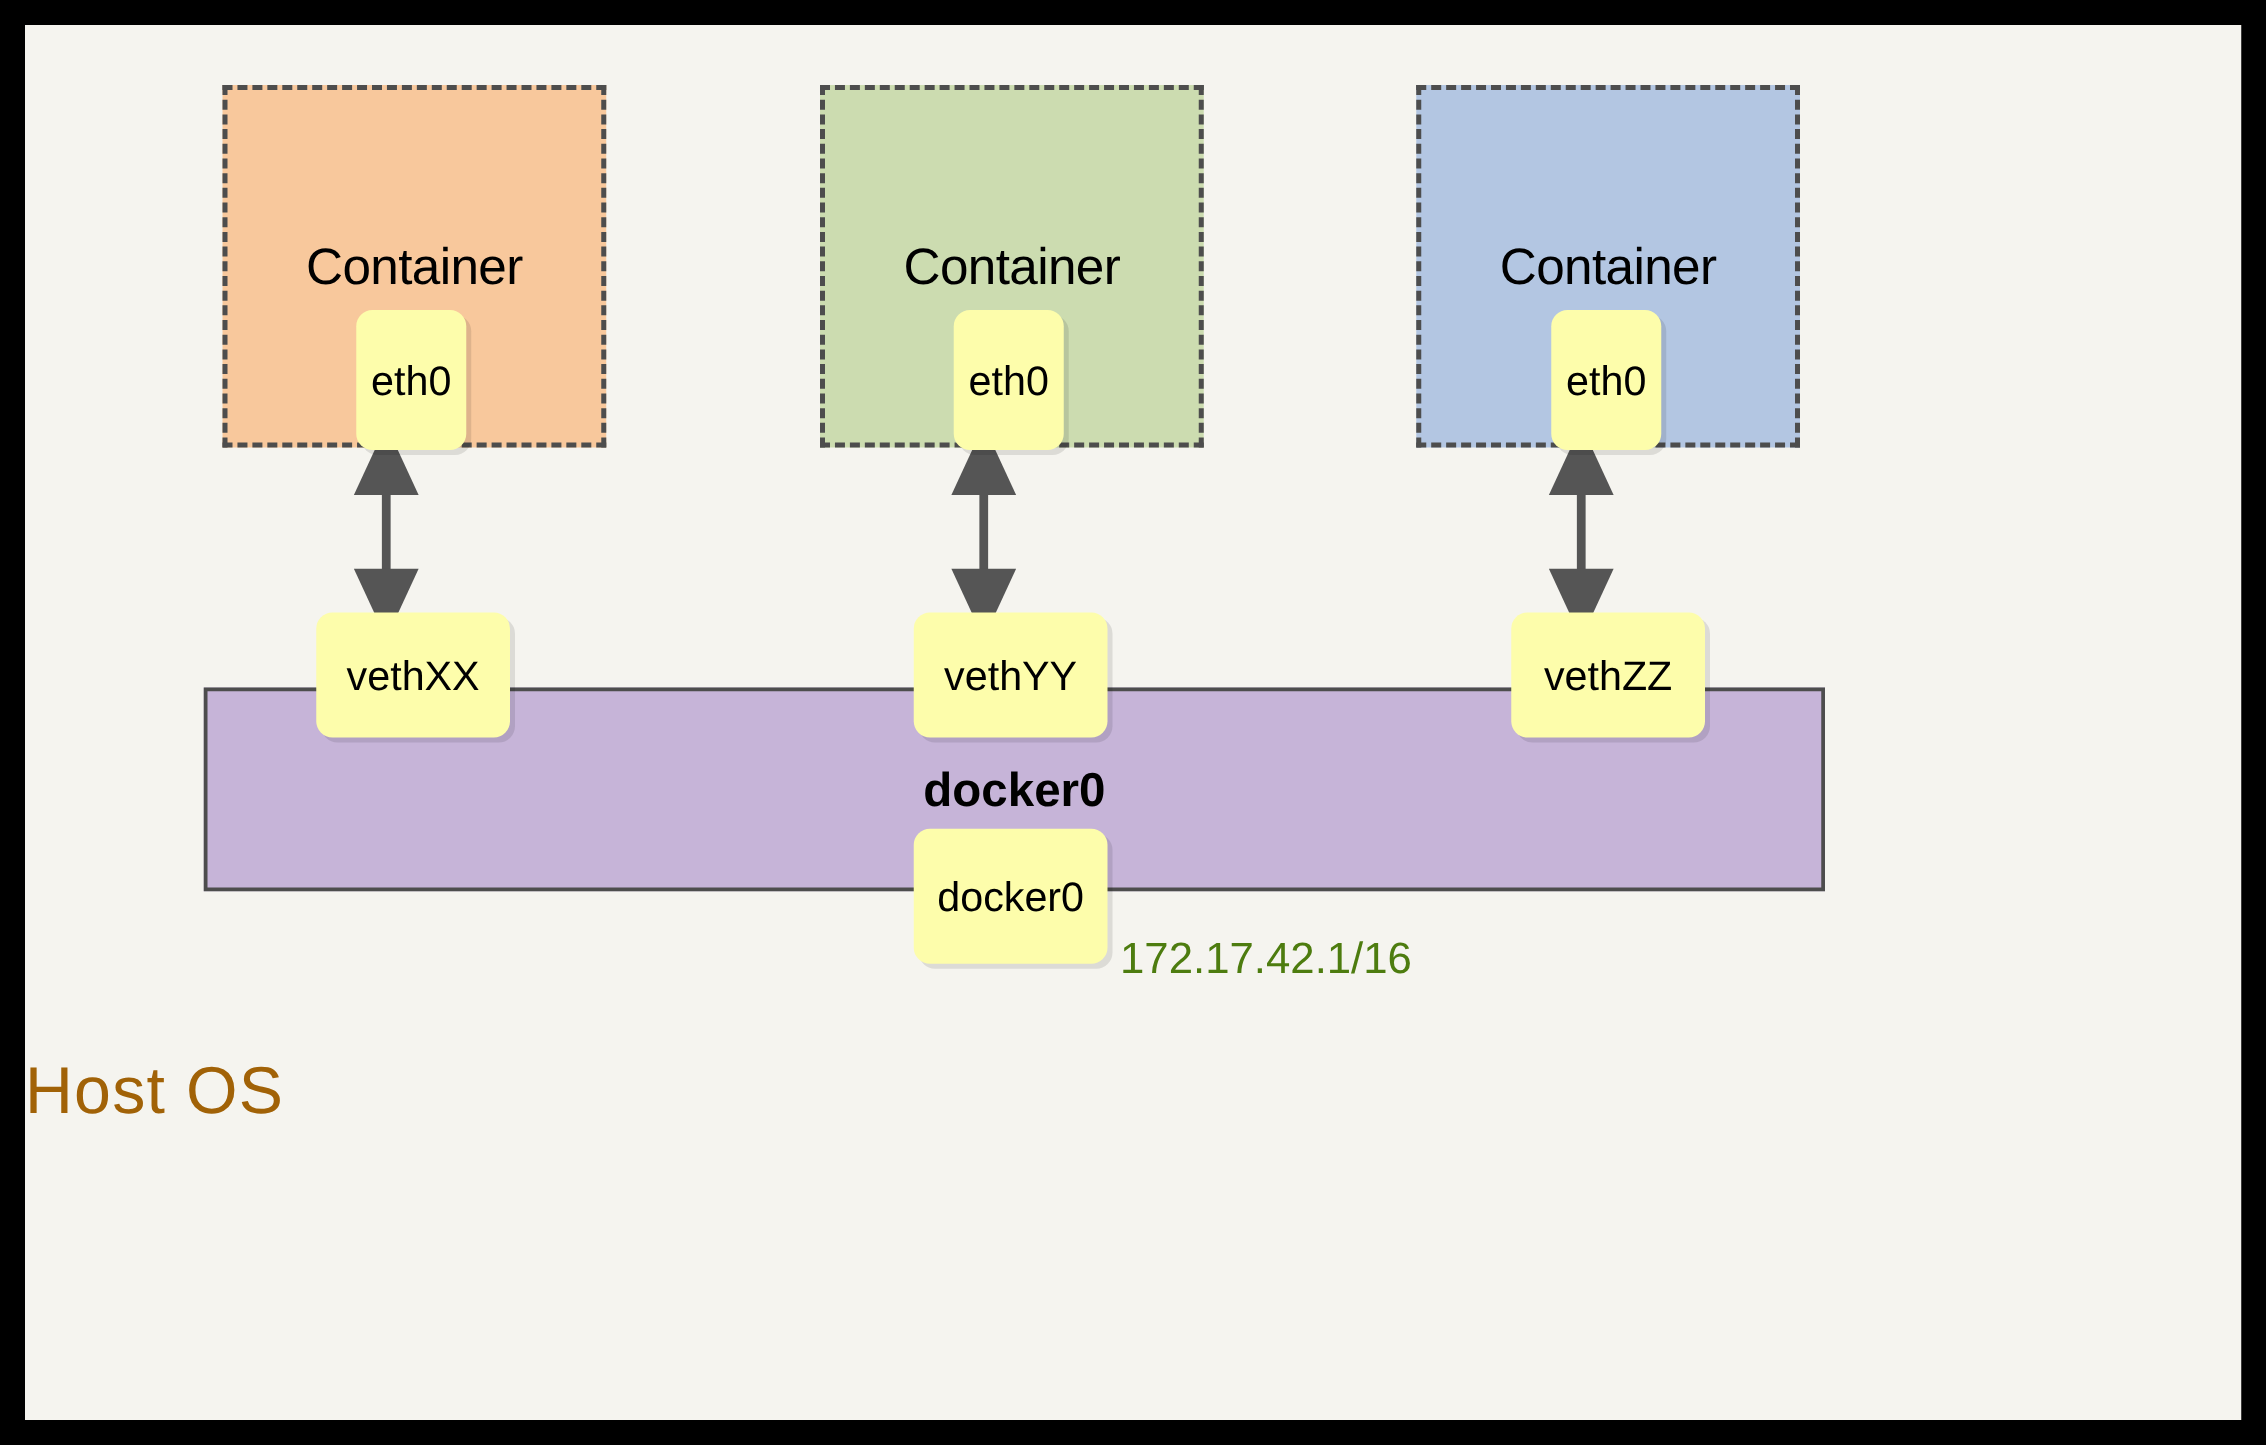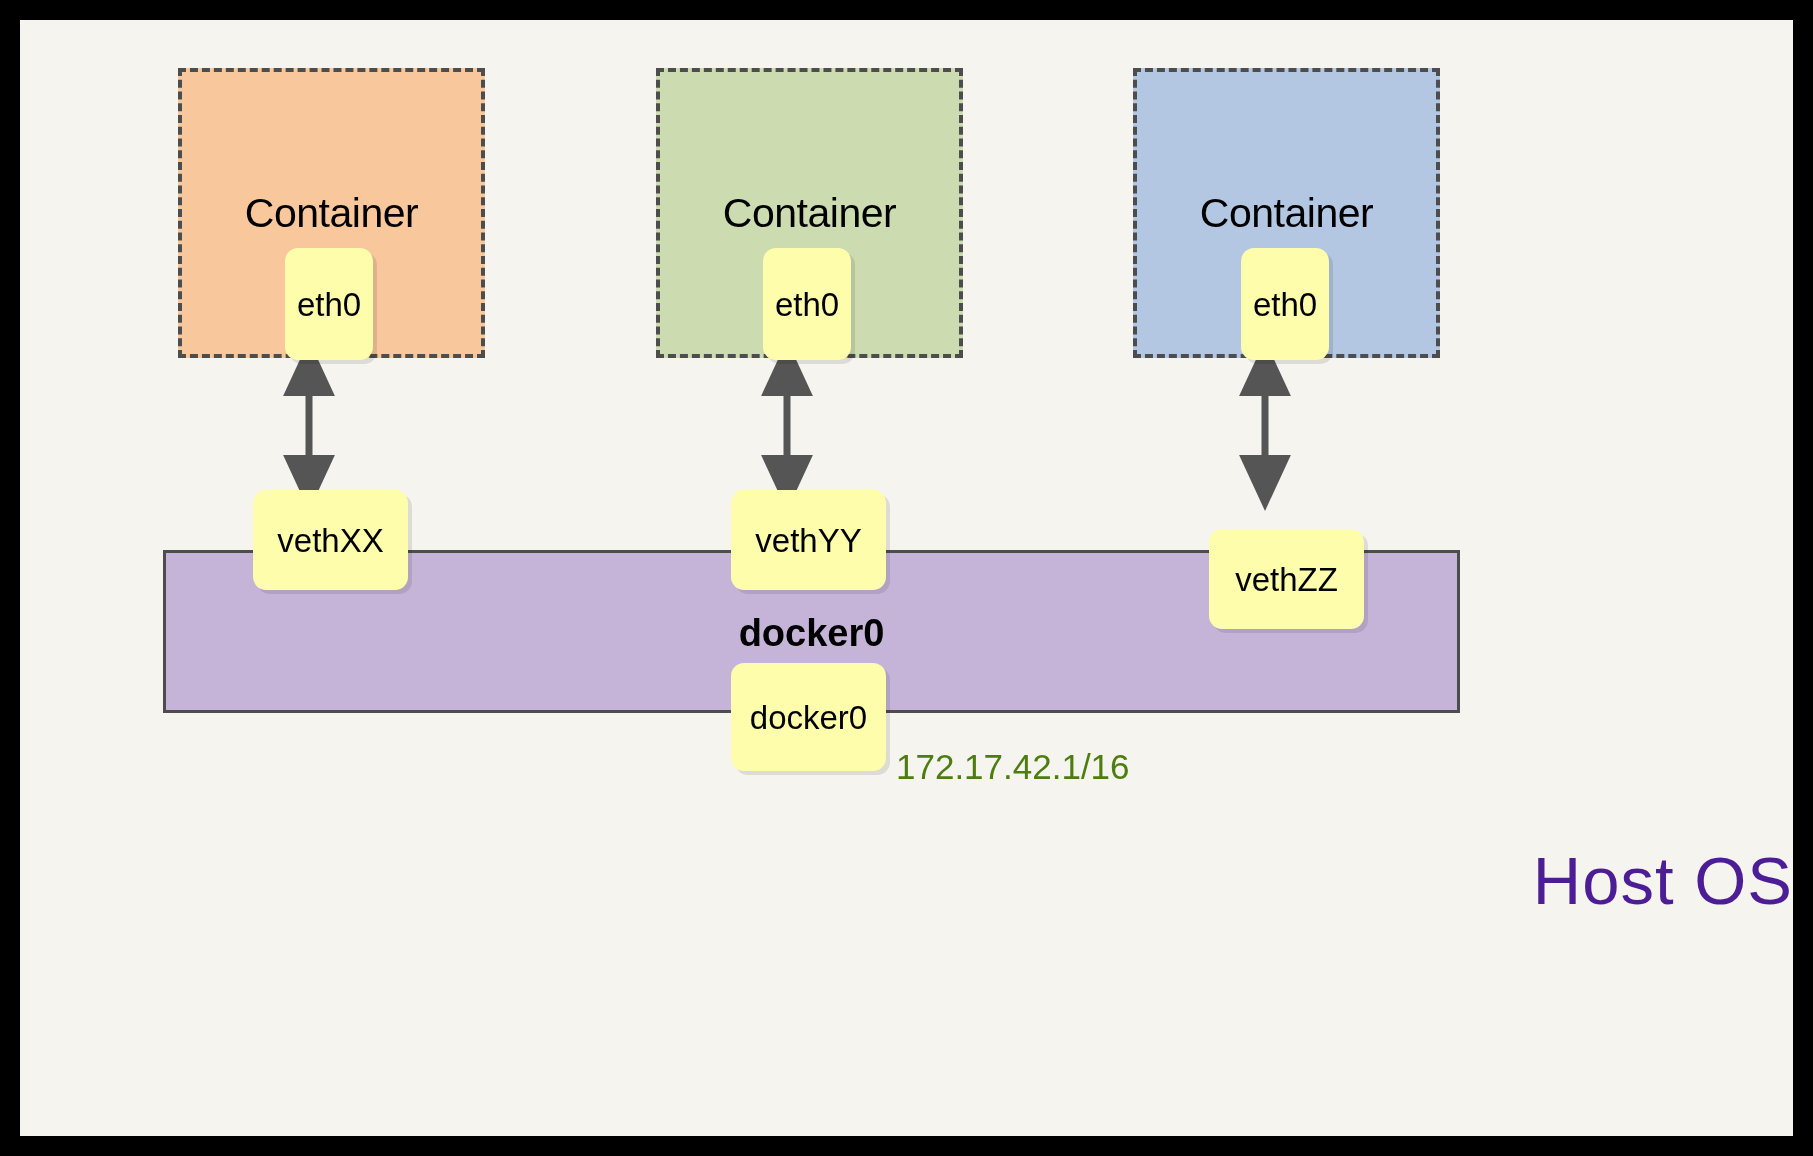--- a/index.html
+++ b/index.html
@@ -72,21 +72,21 @@
   .eth0-box.e2 { left: 743px; }
   .eth0-box.e3 { left: 1221px; }
 
   .veth-box {
     width: 155px;
     height: 100px;
     top: 470px;
   }
   .veth-box.v1 { left: 233px; }
   .veth-box.v2 { left: 711px; }
-  .veth-box.v3 { left: 1189px; margin-top: 39px; }
+  .veth-box.v3 { left: 1189px; }
 
   .docker0-box {
     width: 155px;
     height: 108px;
     top: 643px;
     left: 711px;
   }
 
   
   .bridge-bar {
@@ -119,23 +119,23 @@
     color: #4d7c0f;
     white-space: nowrap;
   }
 
   
   .host-os {
     position: absolute;
     left: 0;
     right: 0;
     top: 822px;
-    text-align: right;
-    font-size: 67px;
-    color: #4c1d95;
+    text-align: left;
+    font-size: 53px;
+    color: #a16207;
     letter-spacing: 1px;
   }
 
   
   .arrow-svg {
     position: absolute;
     top: 0;
     left: 0;
     width: 1773px;
     height: 1116px;

